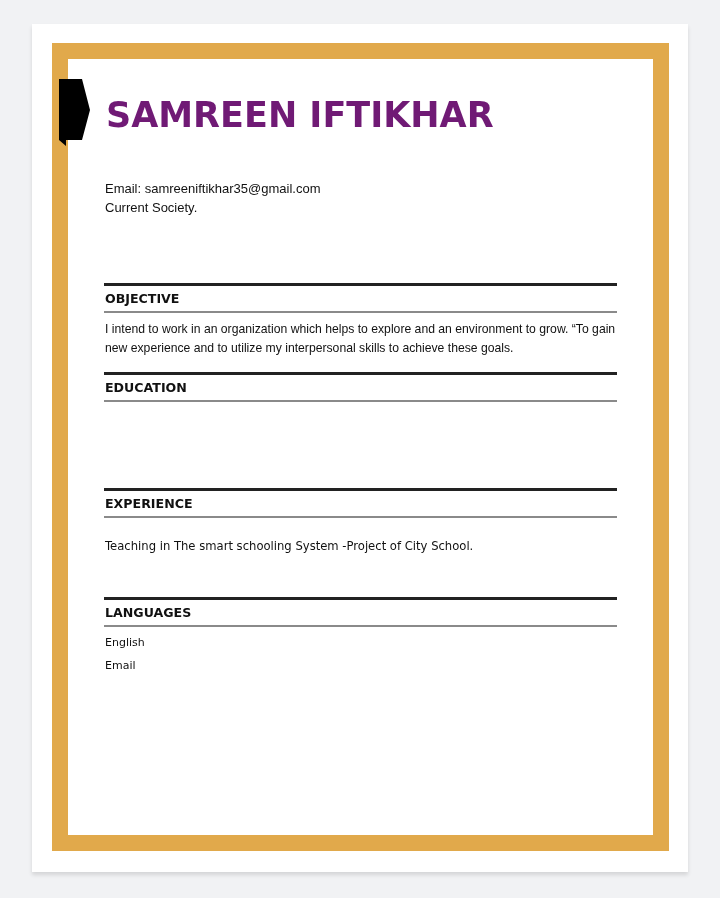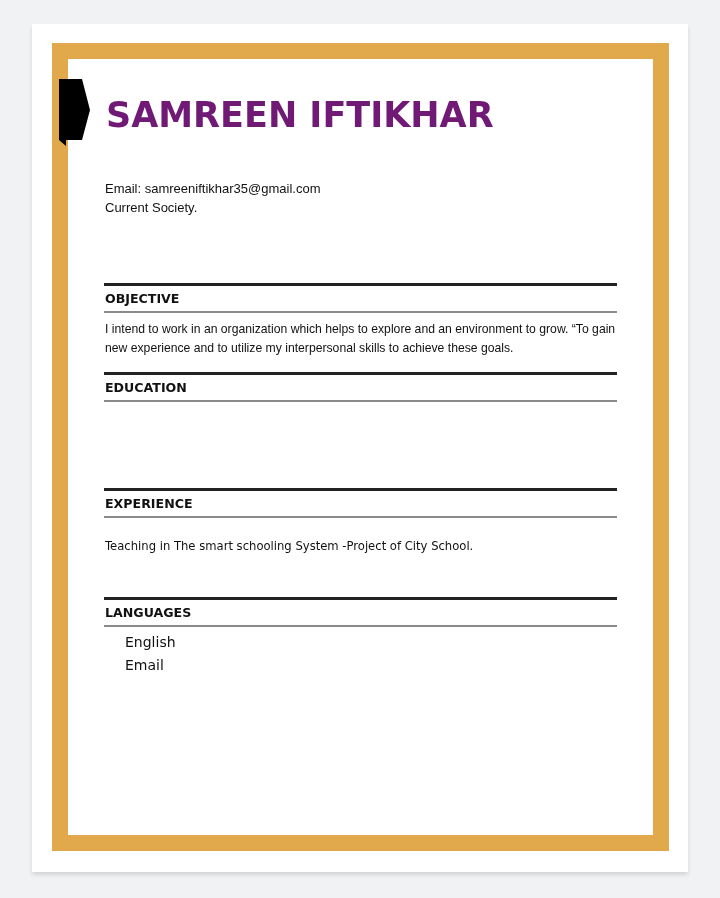--- a/index.html
+++ b/index.html
@@ -86,25 +86,24 @@
     font-family: "DejaVu Sans", sans-serif;
     font-size: 11.6px;
     line-height: 28px;
     padding-left: 1px;
     white-space: nowrap;
     color: #111;
   }
   .items { margin-top: 0px; }
   .lang-item {
     font-family: "DejaVu Sans", sans-serif;
-    font-size: 14px;
+    font-size: 11px;
     line-height: 23px;
     padding-left: 1px;
     color: #111;
-    margin-left: 20px;
   }
 </style>
 </head>
 <body>
 
 <div class="page">
   <div class="frame"></div>
 
   <svg class="tab-shape" viewBox="0 0 32 68">
     <polygon points="0,0 23,0 31,31 23,61 7,61 7,67 0,61" fill="#000"></polygon>

